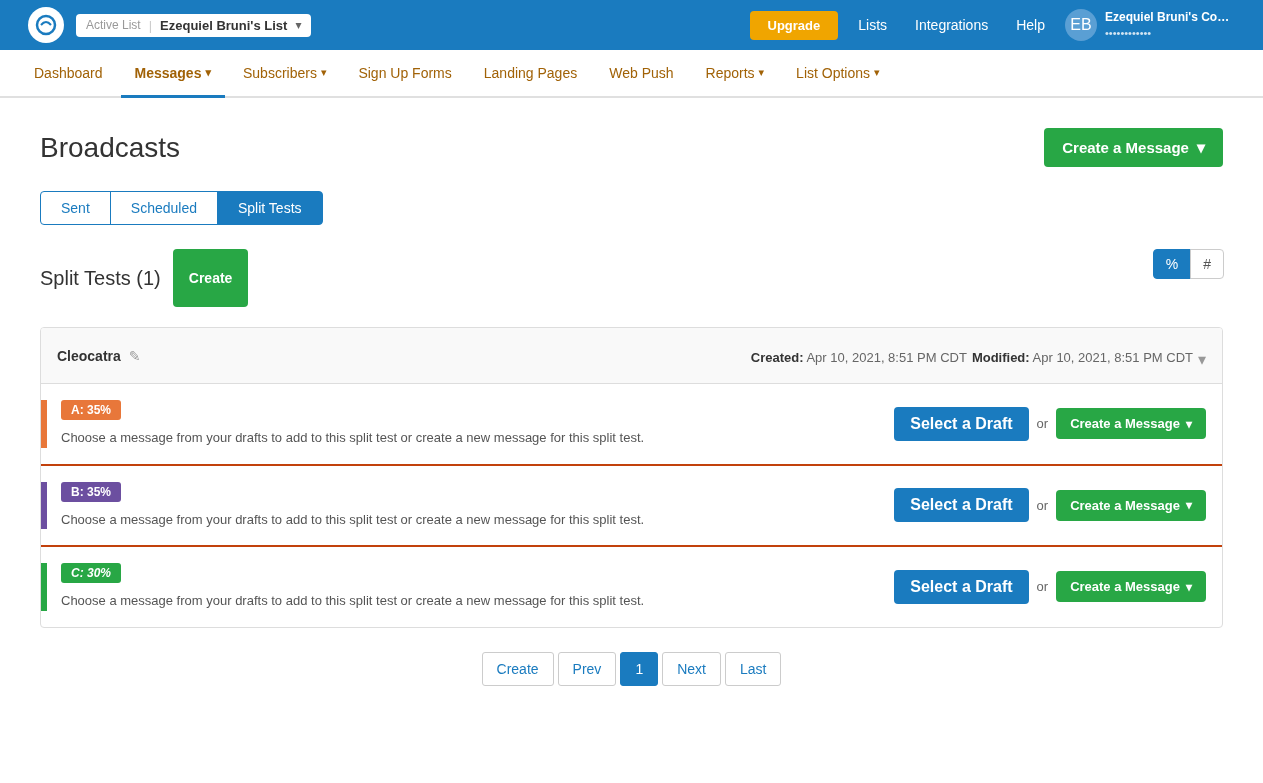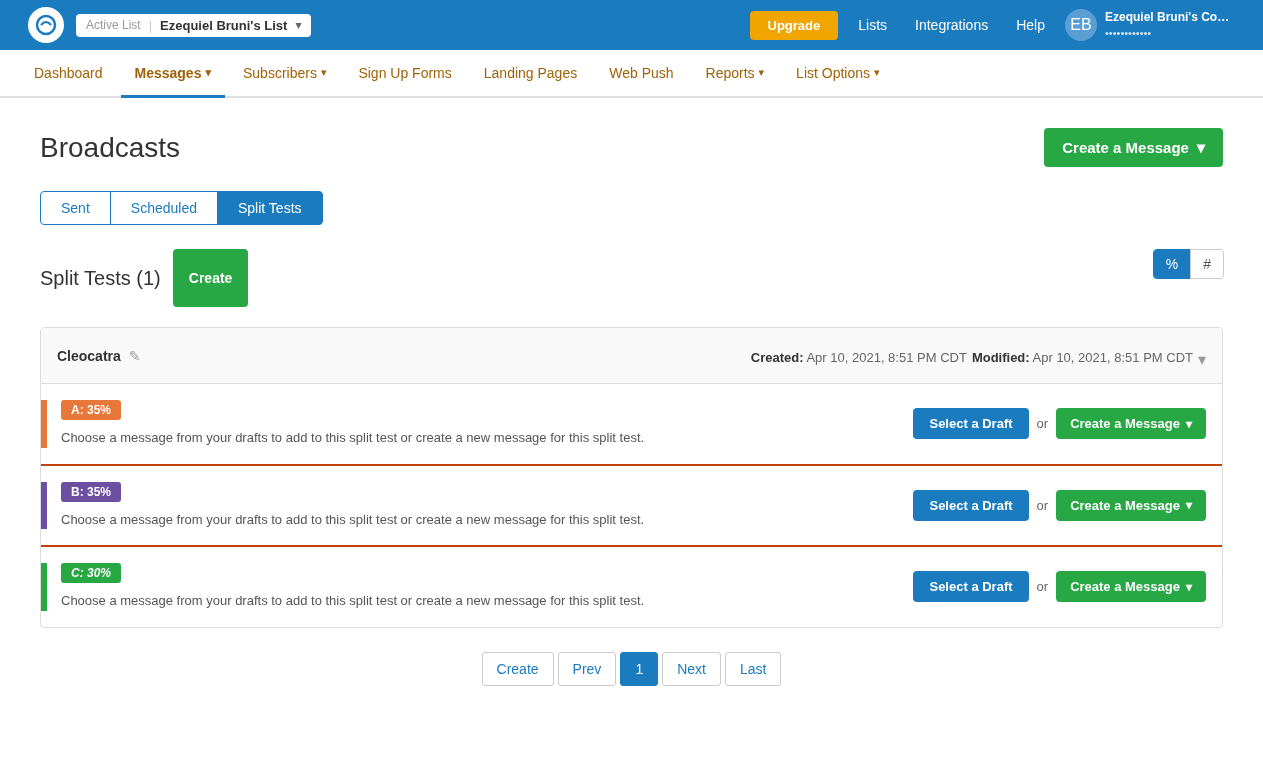--- a/index.html
+++ b/index.html
@@ -262,21 +262,21 @@
     .variant-actions {
       display: flex; align-items: center; gap: 8px; flex-shrink: 0;
       margin-left: 16px;
     }
     .select-draft-btn {
       background: #1a7bbf;
       color: #fff;
       border: none;
       padding: 8px 16px;
       border-radius: 4px;
-      font-size: 13px;
+      font-size: 16px;
       font-weight: 600;
       cursor: pointer;
       white-space: nowrap;
     }
     .or-text { color: #666; font-size: 13px; }
     .create-msg-btn {
       background: #28a745;
       color: #fff;
       border: none;
       padding: 8px 14px;

